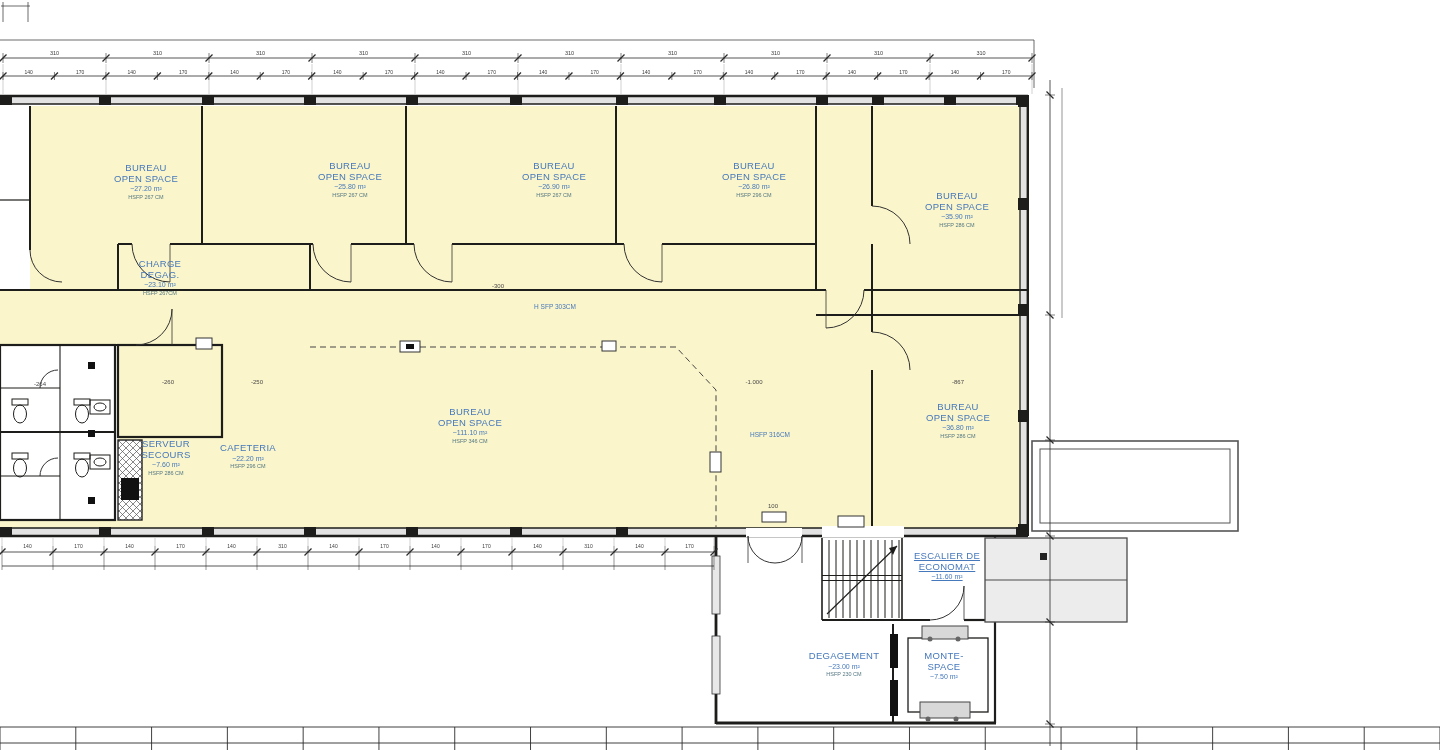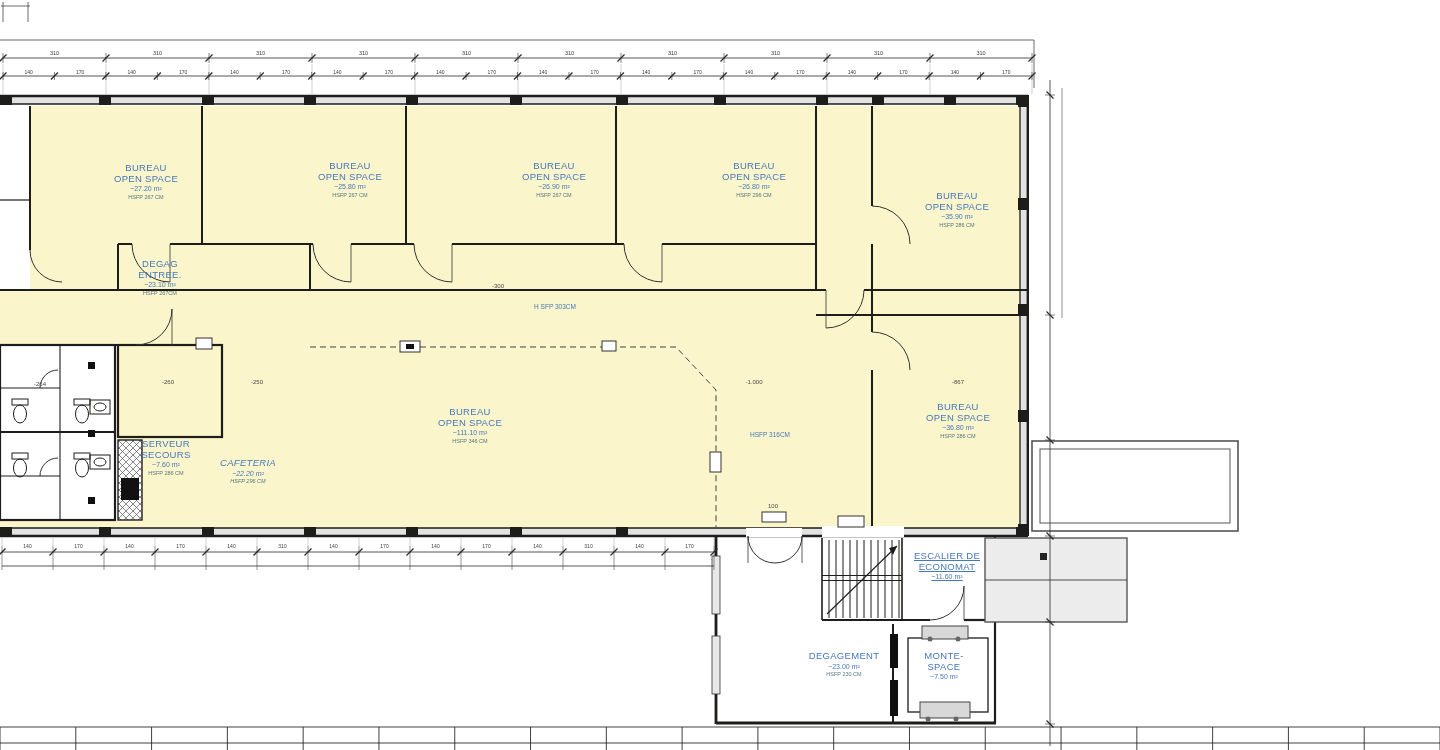--- a/index.html
+++ b/index.html
@@ -472,32 +472,32 @@
         <div class="area">~26.80 m²</div>
         <div class="hsfp">HSFP 296 CM</div>
       </div>
       <div class="room-label" style="left: 957px; top: 191px;">
         <div class="nm">BUREAU</div>
         <div class="nm">OPEN SPACE</div>
         <div class="area">~35.90 m²</div>
         <div class="hsfp">HSFP 286 CM</div>
       </div>
       <div class="room-label" style="left: 160px; top: 259px;">
-        <div class="nm">DEGAG</div>
-        <div class="nm">ENTREE.</div>
+        <div class="nm">CHARGE</div>
+        <div class="nm">DEGAG.</div>
         <div class="area">~23.10 m²</div>
         <div class="hsfp">HSFP 267CM</div>
       </div>
       <div class="room-label" style="left: 166px; top: 391px; margin-top: 48px;">
         <div class="nm">SERVEUR</div>
         <div class="nm">SECOURS</div>
         <div class="area">~7.60 m²</div>
         <div class="hsfp">HSFP 286 CM</div>
       </div>
-      <div class="room-label" style="left: 248px; top: 458px; font-style: italic;">
+      <div class="room-label" style="left: 248px; top: 443px;">
         <div class="nm">CAFETERIA</div>
         <div class="area">~22.20 m²</div>
         <div class="hsfp">HSFP 296 CM</div>
       </div>
       <div class="room-label" style="left: 470px; top: 407px;">
         <div class="nm">BUREAU</div>
         <div class="nm">OPEN SPACE</div>
         <div class="area">~111.10 m²</div>
         <div class="hsfp">HSFP 346 CM</div>
       </div>

